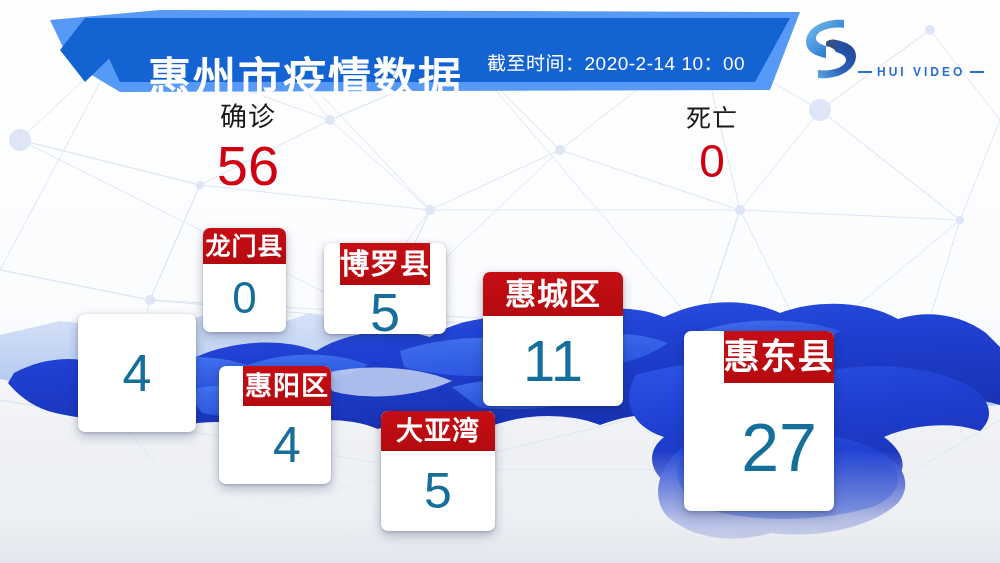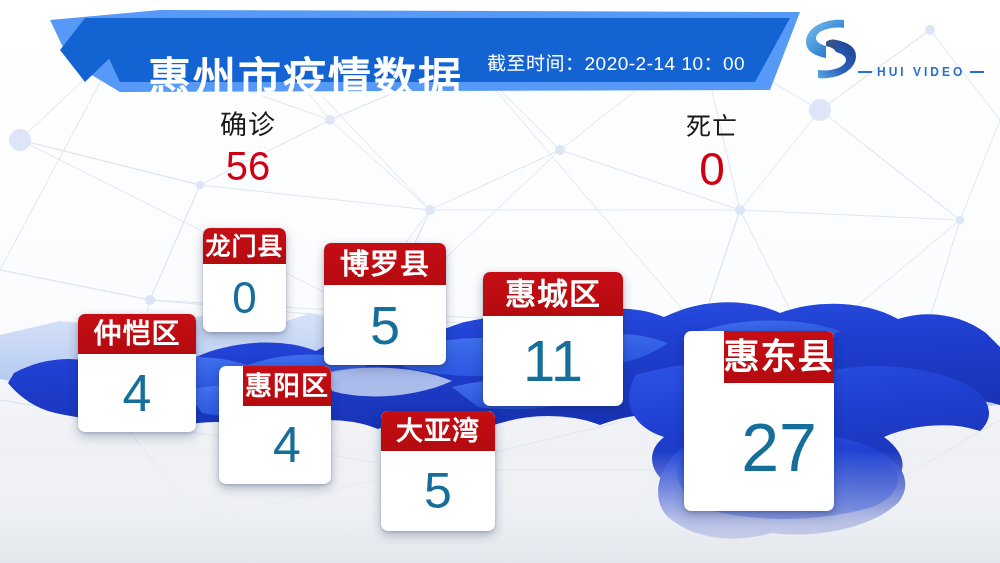--- a/index.html
+++ b/index.html
@@ -52,27 +52,27 @@
   .logo-text-en {
     position:absolute; left:58px; top:52px;
     font-size:12px; font-weight:700; color:#2a6fd0;
     letter-spacing:3px; white-space:nowrap; line-height:1;
     display:flex; align-items:center; gap:5px;
   }
   .logo-rule { display:inline-block; width:14px; height:2px; background:#2a6fd0; }
 
   
   .stats { position:absolute; left:0; top:104px; width:1000px; height:90px; }
-  .stat { position:absolute; text-align:center;margin-top:8px; }
+  .stat { position:absolute; text-align:center; }
   .stat-label {
     font-size:27px; color:#1a1a1a; font-weight:400;
     line-height:1; letter-spacing:1px; white-space:nowrap;
   }
   .stat-value {
-    font-size:40px; color:#d00012; font-weight:400;
+    font-size:56px; color:#d00012; font-weight:400;
     line-height:1.05; margin-top:6px; white-space:nowrap;
   }
   .stat-0 { left:168px; top:0px; width:160px; }
   .stat-1 { left:420px; top:2px; width:160px; }
   .stat-2 { left:632px; top:2px; width:160px; }
   .stat-1 .stat-label { font-size:25px; }
   .stat-2 .stat-label { font-size:25px; }
   .stat-1 .stat-value { font-size:46px; }
   .stat-2 .stat-value { font-size:46px; }
 
@@ -101,21 +101,21 @@
     color:#166f9b;
     font-weight:400;
     line-height:1;
   }
 
   
   #card-longmen   { left:203px; top:228px; width:83px;  height:104px; }
   #card-longmen   .card-head { height:36px; font-size:25px; }
   #card-longmen   .card-body { font-size:44px; }
 
-  #card-boluo     { left:324px; top:243px; width:122px; height:122px; }
+  #card-boluo     { left:324px; top:243px; width:122px; height:91px;align-items:center; }
   #card-boluo     .card-head { height:42px; font-size:29px; }
   #card-boluo     .card-body { font-size:54px; }
 
   #card-zhongkai  { left:78px;  top:314px; width:118px; height:118px; }
   #card-zhongkai  .card-head { height:40px; font-size:28px; }
   #card-zhongkai  .card-body { font-size:52px; }
 
   #card-huicheng  { left:483px; top:272px; width:140px; height:134px; }
   #card-huicheng  .card-head { height:44px; font-size:31px; }
   #card-huicheng  .card-body { font-size:58px; }
@@ -349,21 +349,20 @@
     <div class="card-head">龙门县</div>
     <div class="card-body">0</div>
   </div>
 
   <div id="card-boluo" class="card">
     <div class="card-head">博罗县</div>
     <div class="card-body">5</div>
   </div>
 
   <div id="card-zhongkai" class="card">
-    <div class="card-head">仲恺区</div>
     <div class="card-body">4</div>
   </div>
 
   <div id="card-huicheng" class="card">
     <div class="card-head">惠城区</div>
     <div class="card-body">11</div>
   </div>
 
   <div id="card-huiyang" class="card">
     <div class="card-head">惠阳区</div>

